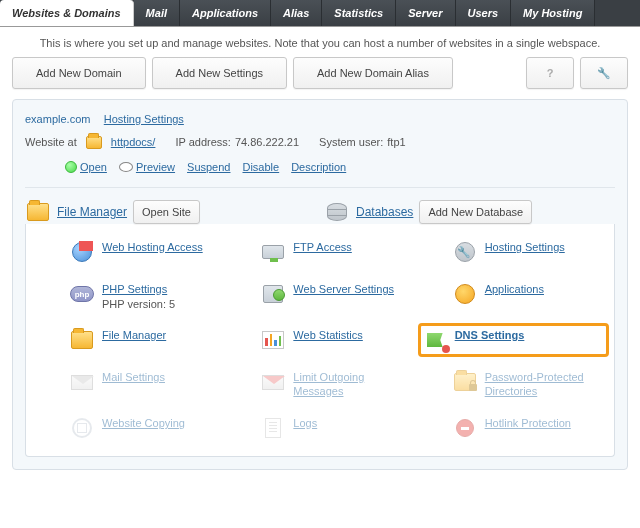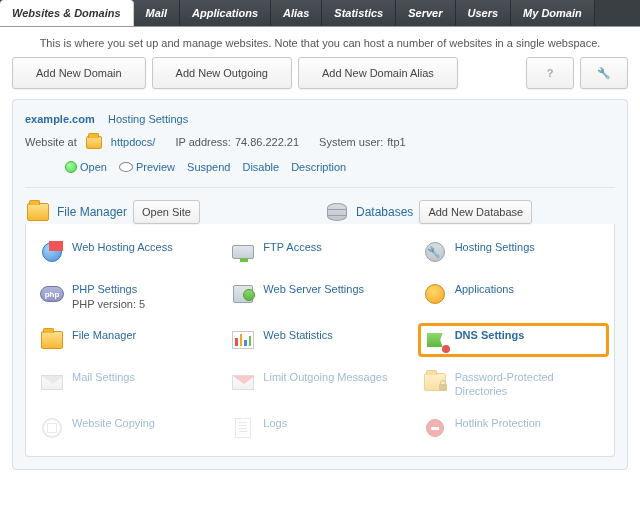--- a/index.html
+++ b/index.html
@@ -8,39 +8,39 @@
 .tab { padding: 7px 12px; color: #fff; font-size: 11px; font-weight: bold; cursor: pointer; border-right: 1px solid #2a2e32; background: linear-gradient(#4a5056, #3a3f44); font-style: italic; }
 .tab.active { background: #fff; color: #333; border-radius: 4px 4px 0 0; border-right: 1px solid #ccc; }
 .content { padding: 10px 12px; }
 .desc { color: #555; font-size: 11px; margin-bottom: 8px; text-align: center; }
 .toolbar { display: flex; gap: 6px; margin-bottom: 10px; }
 .btn { background: linear-gradient(#fdfdfd, #f0f0f0); border: 1px solid #c8c8c8; border-radius: 3px; padding: 7px 23px; font-size: 11px; color: #444; cursor: pointer; box-shadow: 0 1px 1px rgba(0,0,0,0.05); }
 .btn.small { padding: 5px 8px; }
 .btn.icon-only { width: 34px; height: 32px; display:flex; align-items:center; justify-content:center; }
 .spacer { flex: 1; }
 .panel { border: 1px solid #d8dfe6; border-radius: 4px; background: #f4f8fb; padding: 12px; position: relative; }
-.domain-title { font-size: 21px; color: #2c6aa0; font-weight: 700; display: inline-block; margin-right: 10px; }
-.link { color: #2c6aa0; cursor: pointer; font-size: 11px; }
+.domain-title { font-size: 21px; color: #2c6aa0; font-weight: 400; display: inline-block; margin-right: 10px; }
+.link { color: #2c6aa0; text-decoration: underline; cursor: pointer; font-size: 11px; }
 .link.nou { text-decoration: none; }
 .meta { color: #555; font-size: 11px; margin-top: 5px; display: flex; align-items: center; gap: 4px; flex-wrap: wrap; }
 .meta span.sep { margin: 0 6px; }
 .actions { margin-top: 8px; display: flex; align-items: flex-end; gap: 12px; font-size: 11px; padding-left: 40px; }
 .actions span { display: inline-flex; align-items: center; gap: 3px; }
 .section-bar { display: flex; align-items: center; gap: 8px; margin-top: 14px; border-top: 1px solid #e0e6eb; padding-top: 12px; }
 .section-col { flex: 1; display: flex; align-items: center; gap: 6px; }
 .icon-box { width: 26px; height: 22px; display: inline-flex; align-items: center; justify-content: center; }
 .folder-icon { width: 22px; height: 18px; background: linear-gradient(#ffe08a,#f6b733); border: 1px solid #d99a1e; border-radius: 2px; position: relative; }
 .folder-icon::before { content:""; position:absolute; top:-4px; left:1px; width:9px; height:4px; background:#f6b733; border:1px solid #d99a1e; border-bottom:none; border-radius:2px 2px 0 0; }
 .db-icon { width: 20px; height: 18px; background: linear-gradient(#d8dde2,#bfc5cb); border-radius: 10px/5px; border: 1px solid #9aa1a8; position:relative; }
 .db-icon::before{content:"";position:absolute;top:5px;left:0;right:0;height:1px;background:#9aa1a8;}
 .db-icon::after{content:"";position:absolute;top:11px;left:0;right:0;height:1px;background:#9aa1a8;}
 .show-less { margin: 12px auto 0; background: #fff; border: 1px solid #d8dfe6; border-bottom: none; border-radius: 4px 4px 0 0; padding: 5px 14px; font-size: 11px; color: #666; width: fit-content; display: flex; align-items: center; gap: 5px; cursor:pointer; }
 .chev-up { display:inline-block; border-left:4px solid transparent; border-right:4px solid transparent; border-bottom:5px solid #888; }
 .grid { display: grid; grid-template-columns: 1fr 1fr 1fr; gap: 18px 14px; margin-top: 0; background: #fff; border: 1px solid #d8dfe6; border-radius: 0 0 4px 4px; padding: 16px 14px; border-top:none; }
-.item { display: flex; align-items: flex-start; gap: 8px; }
+.item { display: flex; align-items: flex-start; gap: 8px; margin-left: 30px; }
 .item.faded { opacity: 0.45; }
 .item .text { font-size: 12px; }
 .item .sub { color: #555; font-size: 11px; margin-top: 2px; }
 .item.highlight { border: 3px solid #f59c1a; border-radius: 4px; padding: 2px 6px 2px 2px; margin: -5px -9px -5px -5px; }
 .iicon { width: 24px; height: 24px; flex:0 0 24px; display:flex; align-items:center; justify-content:center; font-size:16px; }
 .globe { width:20px; height:20px; border-radius:50%; background: radial-gradient(circle at 35% 30%, #a8d4ff, #4a90d9); border:1px solid #3a78b8; position:relative; }
 .flag { width:14px; height:10px; background:#e55; position:absolute; top:-2px; right:-2px; }
 .ftp { width:22px; height:14px; background:linear-gradient(#e0e6eb,#c8d0d8); border:1px solid #9aa1a8; border-radius:2px; position:relative; }
 .ftp::after{content:"";position:absolute;bottom:-4px;left:7px;width:8px;height:4px;background:#6fbf4d;}
 .wrench-circ{width:20px;height:20px;border-radius:50%;background:linear-gradient(#d8dde2,#bfc5cb);border:1px solid #9aa1a8;display:flex;align-items:center;justify-content:center;font-size:11px;}
@@ -73,29 +73,29 @@
 <body>
 
 <div class="tabs">
   <div class="tab active">Websites &amp; Domains</div>
   <div class="tab">Mail</div>
   <div class="tab">Applications</div>
   <div class="tab">Alias</div>
   <div class="tab">Statistics</div>
   <div class="tab">Server</div>
   <div class="tab">Users</div>
-  <div class="tab">My Domain</div>
+  <div class="tab">My Hosting</div>
 </div>
 
 <div class="content">
   <div class="desc">This is where you set up and manage websites. Note that you can host a number of websites in a single webspace.</div>
 
   <div class="toolbar">
     <button class="btn">Add New Domain</button>
-    <button class="btn">Add New Outgoing</button>
+    <button class="btn">Add New Settings</button>
     <button class="btn">Add New Domain Alias</button>
     <div class="spacer"></div>
     <button class="btn icon-only">
         <span style="color:#aaa;font-weight:bold;">?</span>
       </button>
     <button class="btn icon-only">
         <span style="color:#aaa;">🔧</span>
       </button>
   </div>
 

